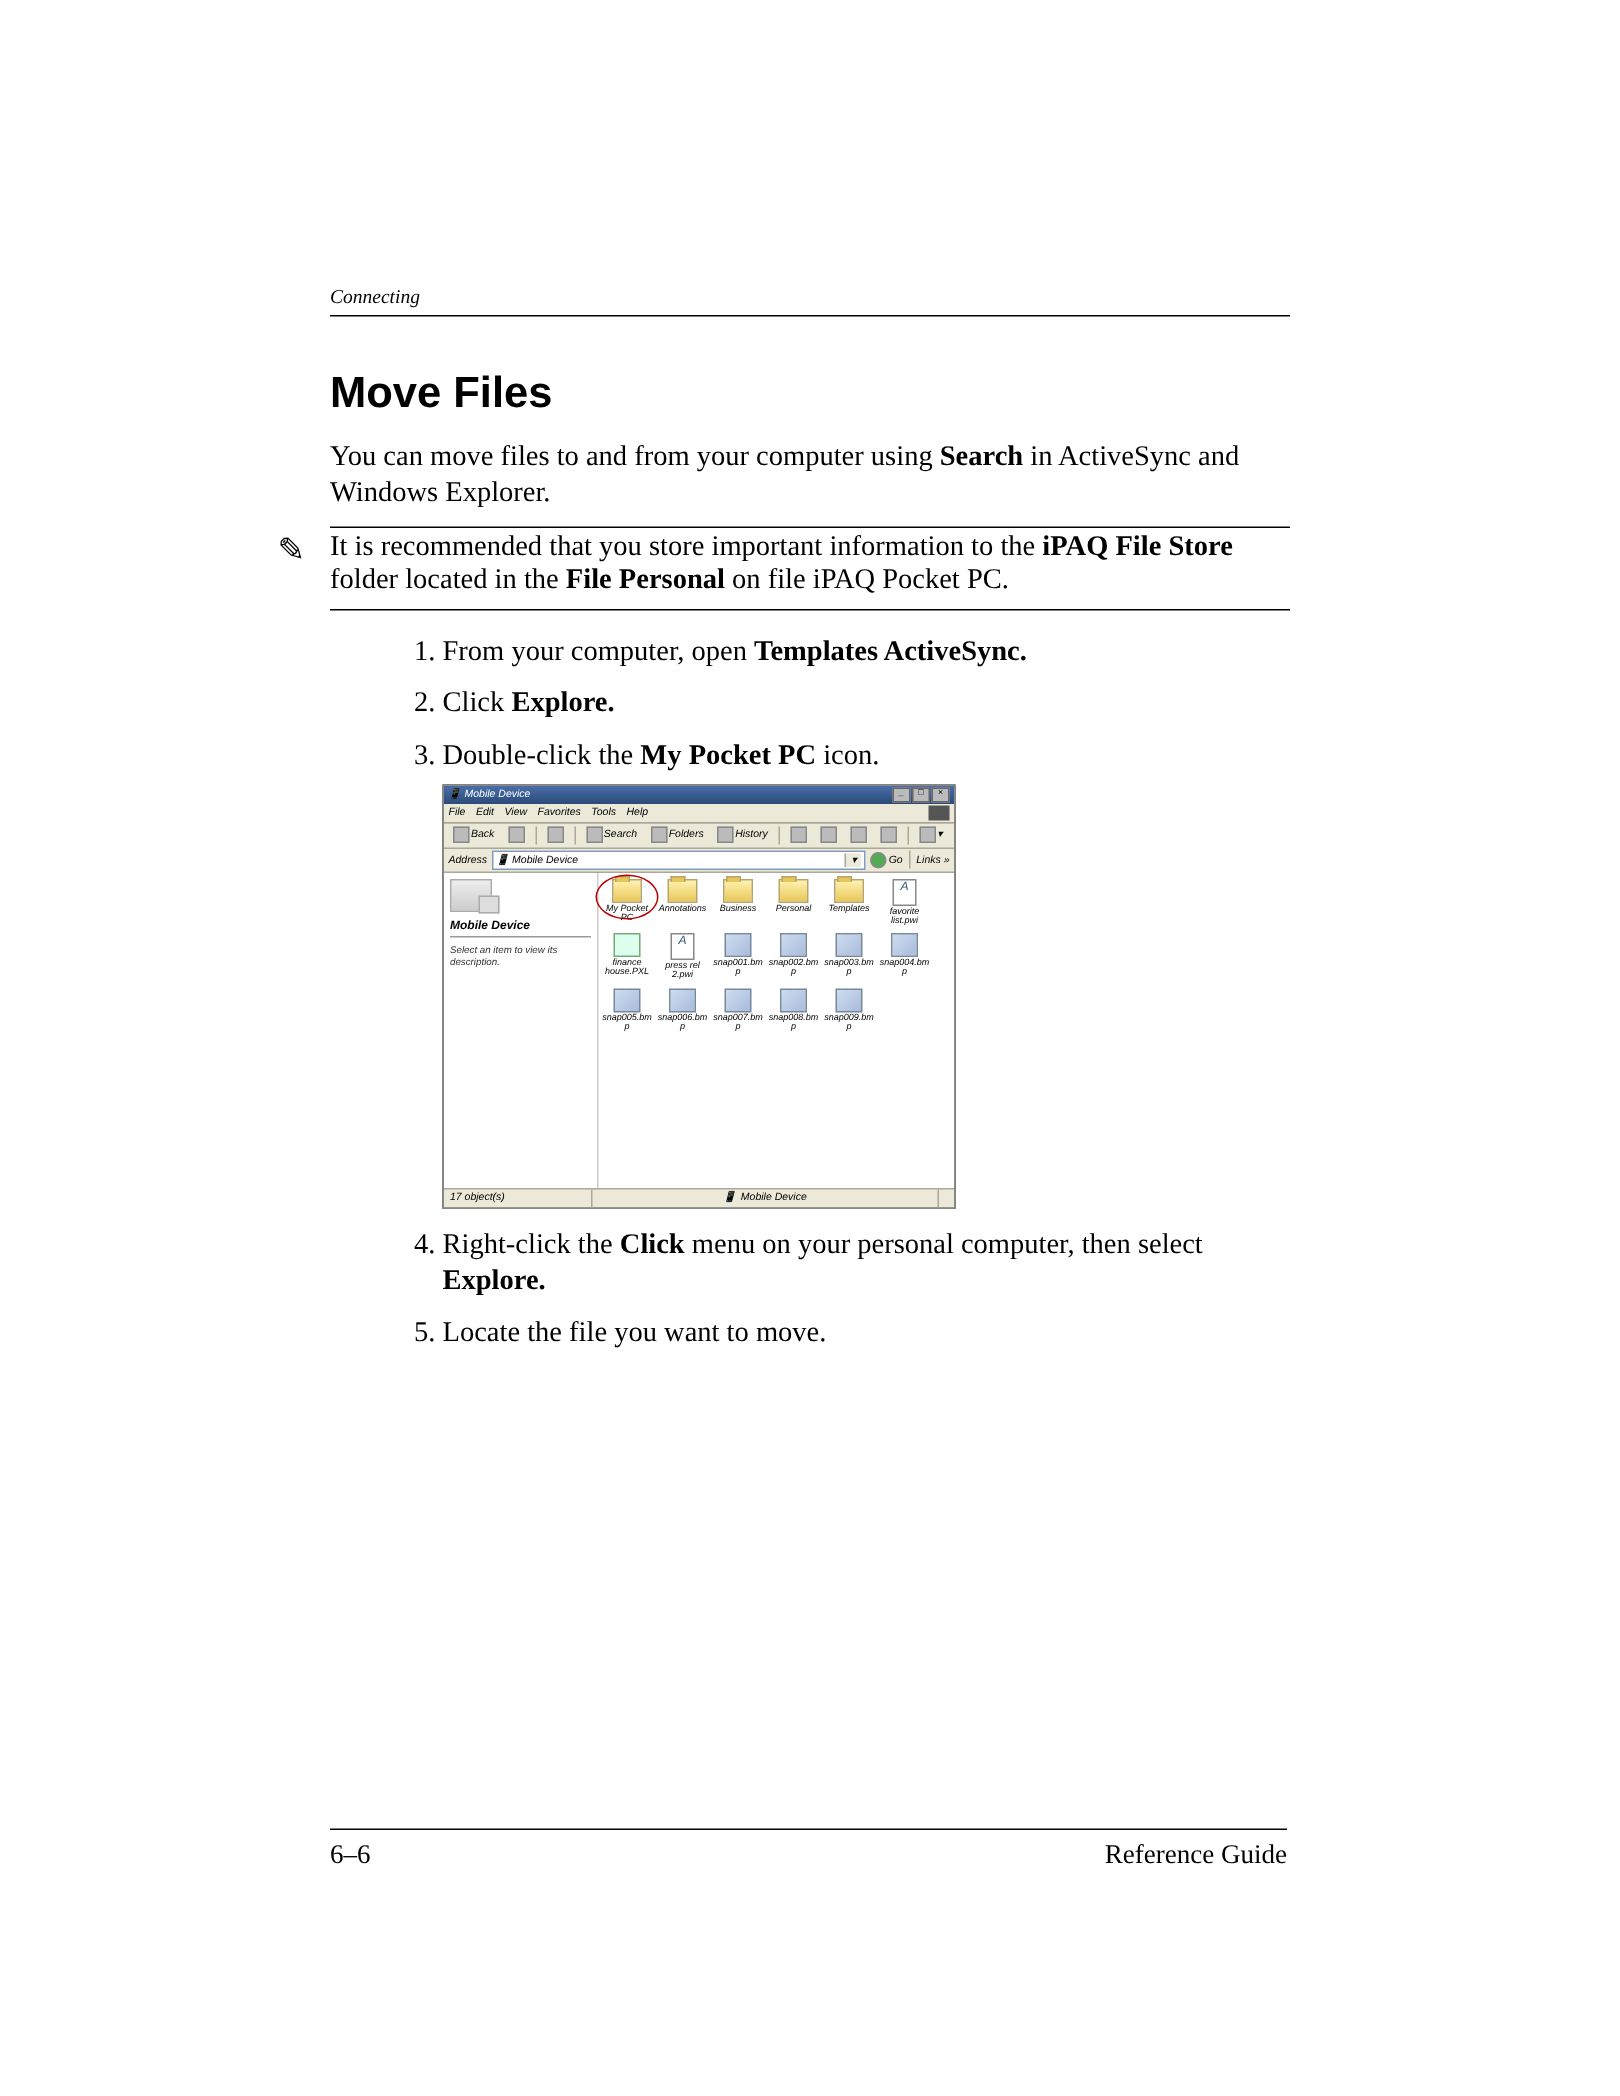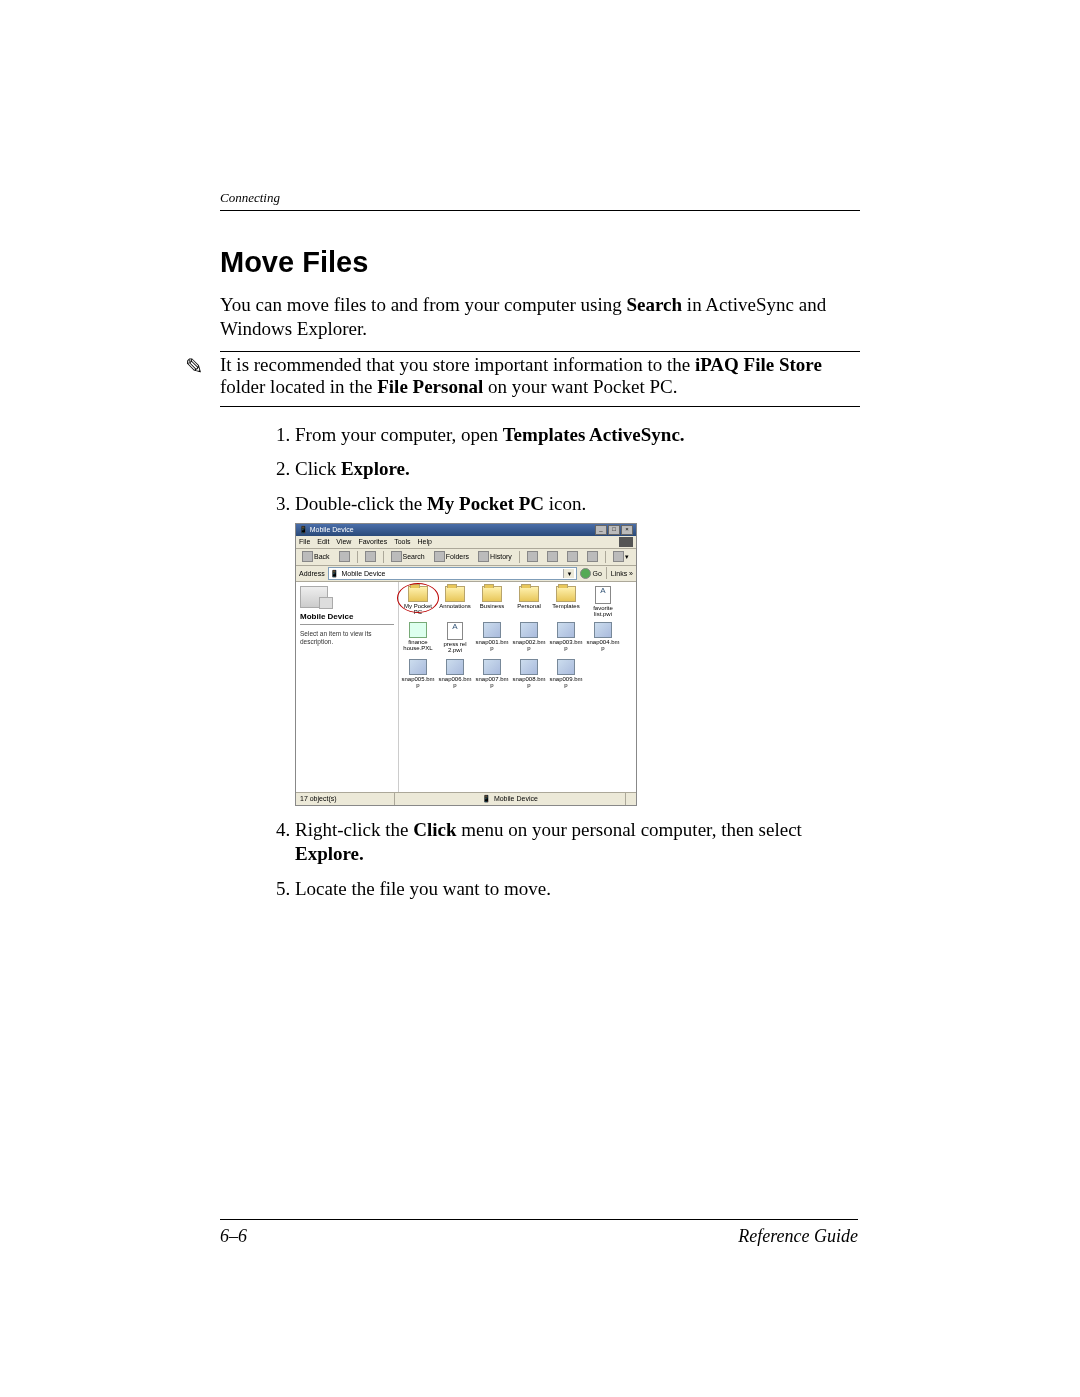--- a/index.html
+++ b/index.html
@@ -64,20 +64,21 @@
 
   
   .screenshot {
     width: 340px;
     margin: 6px 0 12px 0;
     border: 1px solid #888;
     font-family: Tahoma, Arial, sans-serif;
     font-size: 7px;
     color: #000;
     background: #000000;
+    font-style: italic;
   }
   .ss-titlebar {
     background: linear-gradient(#4a6ea9, #2a4a79);
     color: #fff;
     padding: 1px 3px;
     display: flex;
     justify-content: space-between;
     align-items: center;
     font-size: 7px;
   }
@@ -296,40 +297,39 @@
     right: 222px;
   }
   .footer-hr {
     border: none;
     border-top: 1px solid #000;
     margin: 0 0 6px 0;
   }
   .footer-row {
     display: flex;
     justify-content: space-between;
-    font-style: italic;
     font-size: 18px;
   }
 </style>
 </head>
 <body>
 
 <div class="page">
   <div class="running-head">Connecting</div>
   <hr class="hr">
 
   <h2 class="section-title">Move Files</h2>
 
   <p class="para indent">
     <span>You can move files to and from your computer using </span><span class="bold">Search</span><span> in ActiveSync and Windows Explorer.</span>
   </p>
 
   <div class="note-block indent">
     <span class="note-icon">✎</span>
-    <span>It is recommended that you store important information to the </span><span class="bold">iPAQ File Store</span><span> folder located in the </span><span class="bold">File Personal</span><span> on your want Pocket PC.</span>
+    <span>It is recommended that you store important information to the </span><span class="bold">iPAQ File Store</span><span> folder located in the </span><span class="bold">File Personal</span><span> on file iPAQ Pocket PC.</span>
   </div>
 
 
   <ol class="indent" start="1">
     <li>
       <span>From your computer, open </span><span class="bold">Templates ActiveSync.</span>
     </li>
     <li>
       <span>Click </span><span class="bold">Explore.</span>
     </li>

